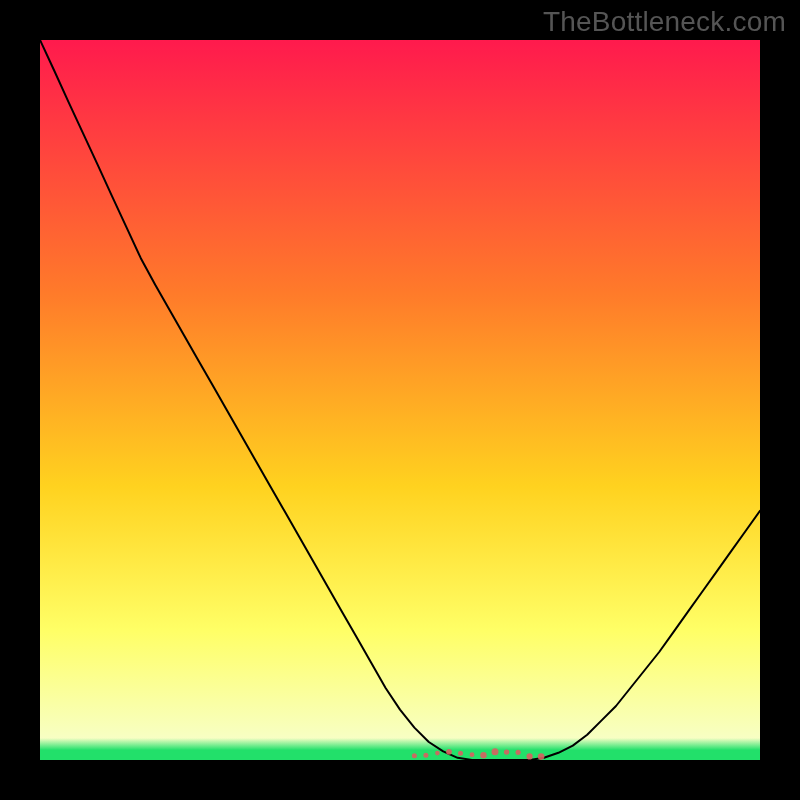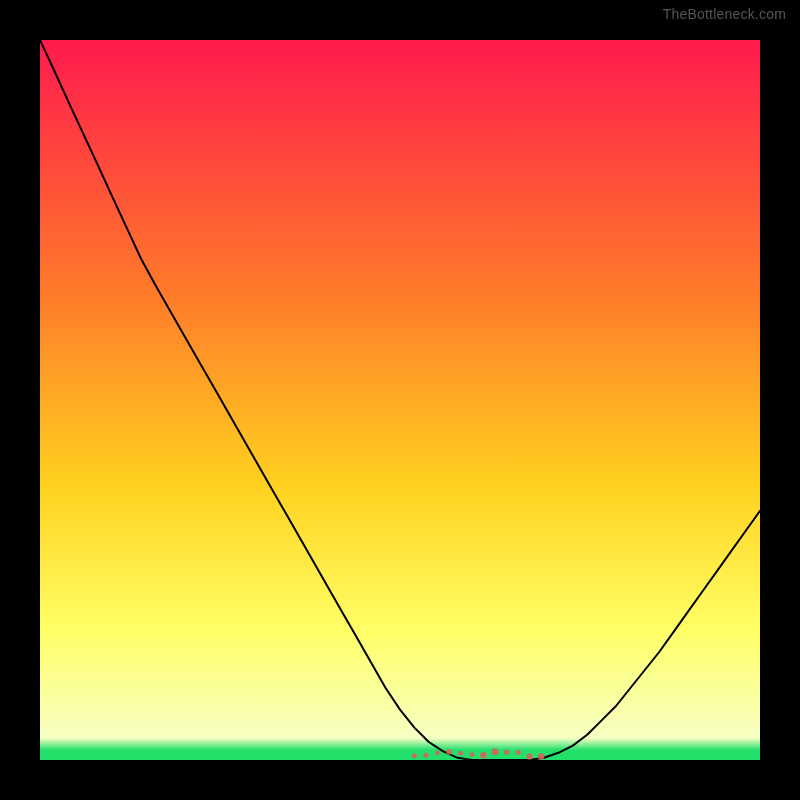--- a/index.html
+++ b/index.html
@@ -42,21 +42,21 @@
     left: 0;
     top: 0;
     width: 720px;
     height: 720px;
   }
   .watermark {
     position: absolute;
     top: 6px;
     right: 14px;
     color: #555;
-    font-size: 14px;
+    font-size: 28px;
     font-weight: 500;
     letter-spacing: 0.2px;
     user-select: none;
   }
 </style>
 </head>
 <body>
 
 <div class="frame">
 

